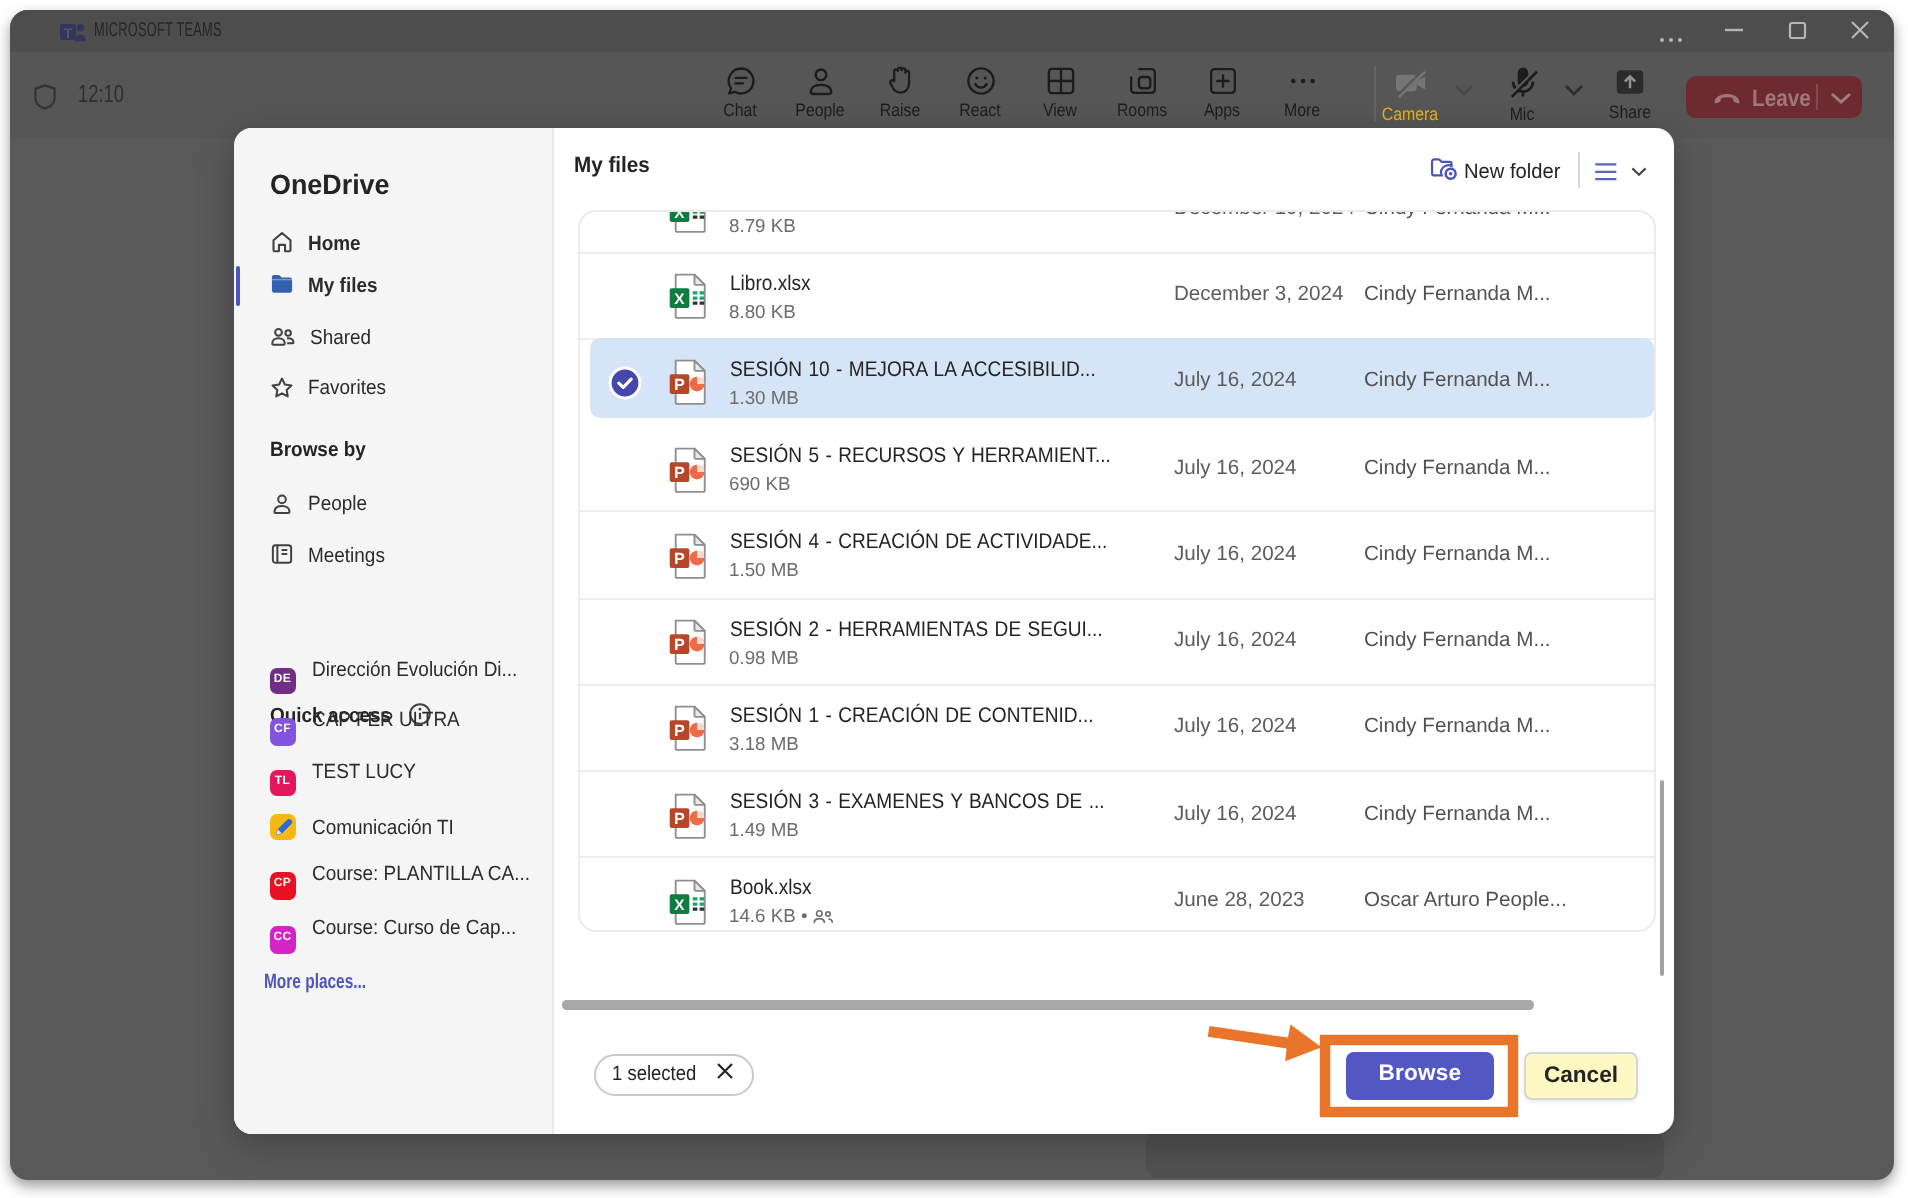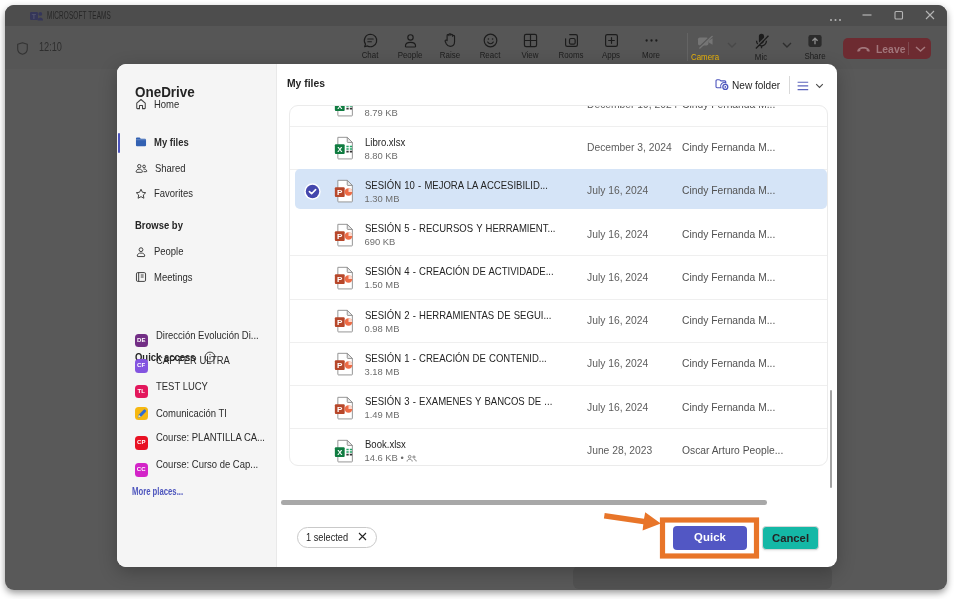--- a/index.html
+++ b/index.html
@@ -26,21 +26,21 @@
 #list{position:absolute;left:172px;top:41px;width:539px;height:361px;border:1px solid #ebebeb;border-radius:9px;overflow:hidden;background:#fff;}
 .row{position:absolute;left:0;width:537px;height:43.2px;}
 .rname{position:absolute;left:74.5px;top:9px;font-size:10.6px;color:#242424;white-space:nowrap;word-spacing:0.6px;transform:scaleX(0.90);transform-origin:0 0;}
 .rsize{position:absolute;left:74.5px;top:23px;font-size:9.4px;color:#6d6d6d;white-space:nowrap;}
 .rdate{position:absolute;left:269px;top:15.5px;font-size:10.3px;color:#5c5c5c;white-space:nowrap;margin-left:28px;}
 .rauth{position:absolute;left:392px;top:15.5px;font-size:10.3px;color:#525252;white-space:nowrap;}
 .ricon{position:absolute;left:44px;top:9.5px;}
 .rdiv{position:absolute;left:0;bottom:0;width:537px;height:1px;background:#efefef;}
 .rsel{position:absolute;left:5px;top:-0.5px;width:532px;height:40px;background:#d5e4f7;border-radius:5px;}
 #attach{position:absolute;left:556px;top:462px;width:74px;height:23.5px;background:#5257c4;border-radius:4px;color:#fff;font-size:11.3px;font-weight:700;text-align:center;line-height:23.5px;letter-spacing:0.1px;}
-#cancel{position:absolute;left:645px;top:462px;width:57px;height:23.5px;background:#14b8a6;border:1px solid #d6d6d6;border-radius:4px;color:#242424;font-size:11.3px;font-weight:700;text-align:center;line-height:22px;box-shadow:0 1px 2px rgba(0,0,0,.08);}
+#cancel{position:absolute;left:645px;top:462px;width:57px;height:23.5px;background:#fef9c3;border:1px solid #d6d6d6;border-radius:4px;color:#242424;font-size:11.3px;font-weight:700;text-align:center;line-height:22px;box-shadow:0 1px 2px rgba(0,0,0,.08);}
 #pill{position:absolute;left:180px;top:462.5px;width:80px;height:21px;border:1px solid #c9c9c9;border-radius:11px;font-size:10.4px;color:#242424;line-height:19px;background:#fff;white-space:nowrap;text-align:center;}
 </style></head><body>
 <div id="stage">
 <div id="win">
 <div id="titlebar">
   <svg class="abs" style="left:25px;top:5px" width="13" height="12" viewBox="0 0 13 12">
     <rect x="0" y="2" width="8" height="8" rx="1.2" fill="#353659"></rect>
     <text x="4" y="8.8" font-size="7" font-weight="bold" fill="#53546f" text-anchor="middle" font-family="Liberation Sans">T</text>
     <circle cx="10.3" cy="3.9" r="1.9" fill="#353659"></circle>
     <path d="M7.6 10.6 c0 -2.2 1.2 -3.2 2.7 -3.2 c1.5 0 2.7 1 2.7 3.2 z" fill="#353659"></path>
@@ -166,21 +166,21 @@
 <svg class="abs" style="left:71px;top:7px" width="13" height="8">
             <path d="M2 2 L6.5 6 L11 2" fill="none" stroke="#a5797d" stroke-width="1.5"></path>
           </svg>
 </div>
 </div>
 <div id="compose"></div>
 </div>
 <div id="dialog">
 <div id="side">
 <div class="abs" style="left:17.5px;top:20px;font-size:14px;font-weight:700;color:#242424;"><span class="sx" style="transform:scaleX(0.96)">OneDrive</span></div>
-<div class="sitem" style="top:34px;"><svg width="12" height="12" viewBox="0 0 15 15">
+<div class="sitem" style="top:51px;font-weight:bold;"><svg width="12" height="12" viewBox="0 0 15 15">
             <path d="M2.2 6.4 L7.5 1.9 L12.8 6.4 V12.6 a0.7 0.7 0 0 1 -0.7 0.7 H9.4 V9.3 H5.6 v4 H2.9 a0.7 0.7 0 0 1 -0.7 -0.7 Z" fill="none" stroke="#424242" stroke-width="1.3" stroke-linejoin="round"></path>
           </svg><span class="t">Home</span></div>
 <div class="sitem" style="top:72.3px;font-weight:700;"><svg width="12" height="12" viewBox="0 0 15 15">
             <path d="M1.2 3.2 a1.3 1.3 0 0 1 1.3 -1.3 h2.6 c0.5 0 0.9 0.2 1.2 0.5 l1 1 h5.2 a1.3 1.3 0 0 1 1.3 1.3 v6.9 a1.3 1.3 0 0 1 -1.3 1.3 H2.5 a1.3 1.3 0 0 1 -1.3 -1.3 Z" fill="#3261b2"></path>
             <path d="M1.2 5.2 h12.6 v-0.9 H1.2 z" fill="#ffffff" opacity="0.35"></path>
           </svg><span class="t">My files</span></div>
 <div class="sitem" style="top:98.2px;"><svg width="13" height="12" viewBox="0 0 16 15">
             <circle cx="5.2" cy="5.2" r="2.1" fill="none" stroke="#424242" stroke-width="1.25"></circle>
             <circle cx="11.2" cy="5.6" r="1.7" fill="none" stroke="#424242" stroke-width="1.25"></circle>
             <path d="M1.3 12.3 c0 -2.2 1.7 -3.4 3.9 -3.4 c2.2 0 3.9 1.2 3.9 3.4 c0 0.5 -0.4 0.6 -0.8 0.6 H2.1 c-0.4 0 -0.8 -0.1 -0.8 -0.6 z" fill="none" stroke="#424242" stroke-width="1.25"></path>
@@ -371,19 +371,19 @@
             </svg></div>
           <div class="rdate">June 28, 2023</div>
           <div class="rauth">Oscar Arturo People...</div>
         </div>
 </div>
 <div class="abs" style="left:164px;top:436px;width:486px;height:4.6px;background:#a8a8a8;border-radius:2.3px;"></div>
 <div class="abs" style="left:712.5px;top:326px;width:2.6px;height:98px;background:#a3a3a3;border-radius:1.3px;"></div>
 <div id="pill"><span class="sx" style="transform:scaleX(0.89)">1 selected</span><svg width="11" height="11" viewBox="0 0 11 11" style="vertical-align:-1.5px;margin-left:4px">
           <path d="M2 2 L9 9 M9 2 L2 9" stroke="#242424" stroke-width="1.1"></path>
         </svg></div>
-<div id="attach">Quick</div>
+<div id="attach">Browse</div>
 <div id="cancel">Cancel</div>
 </div>
 <svg class="abs" style="left:0;top:0;pointer-events:none" width="954" height="599" viewBox="0 0 954 599">
 <rect x="662.5" y="520" width="94" height="36" fill="none" stroke="#e87529" stroke-width="5.2"></rect>
 <path d="M604.7 513.0 L644 518.8 L645.2 512.2 L660.8 523.6 L642.6 530.6 L643.3 524.2 L603.9 518.4 Z" fill="#e87529"></path>
 </svg>
 </div>
 </body></html>

